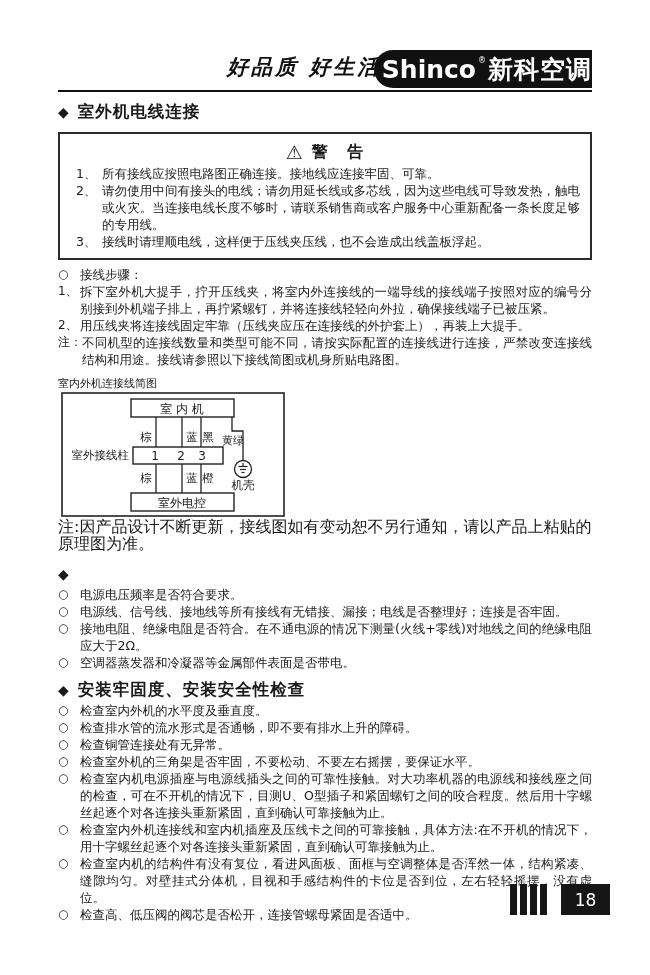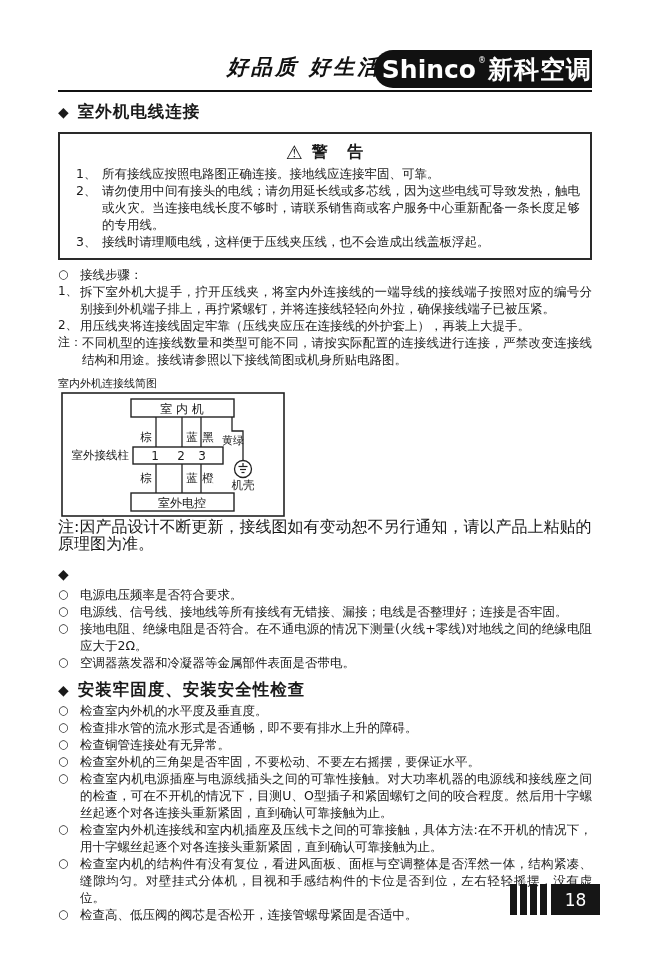--- a/index.html
+++ b/index.html
@@ -41,21 +41,21 @@
   .dia-title { margin-top:7px; font-size:11px; line-height:17px; }
   .dia-svg { display:block; margin-left:3px; }
   .note { font-size:16px; line-height:17px; }
   .sec2 { margin-top:10px; }
   .sec3 { margin-top:7px; }
   .items { margin-top:0px; }
   svg text { font-family:"DejaVu Sans","Liberation Sans",sans-serif; fill:#1a1a1a; }
   
   .footer { position:absolute; top:884px; left:510px; display:flex; align-items:center; }
   .fbar { width:7px; height:31px; background:#161616; margin-right:3px; }
-  .fbox { width:49px; height:31px; background:#161616; color:#fff; margin-left:1px;
+  .fbox { width:49px; height:31px; background:#161616; color:#fff; margin-left:11px;
           display:flex; align-items:center; justify-content:center; font-size:17px; }
 </style>
 </head>
 <body>
 
 <div class="page">
 
   <div class="slogan">好品质 好生活</div>
   <div class="logo">
     <span class="latin">Shinco</span>

